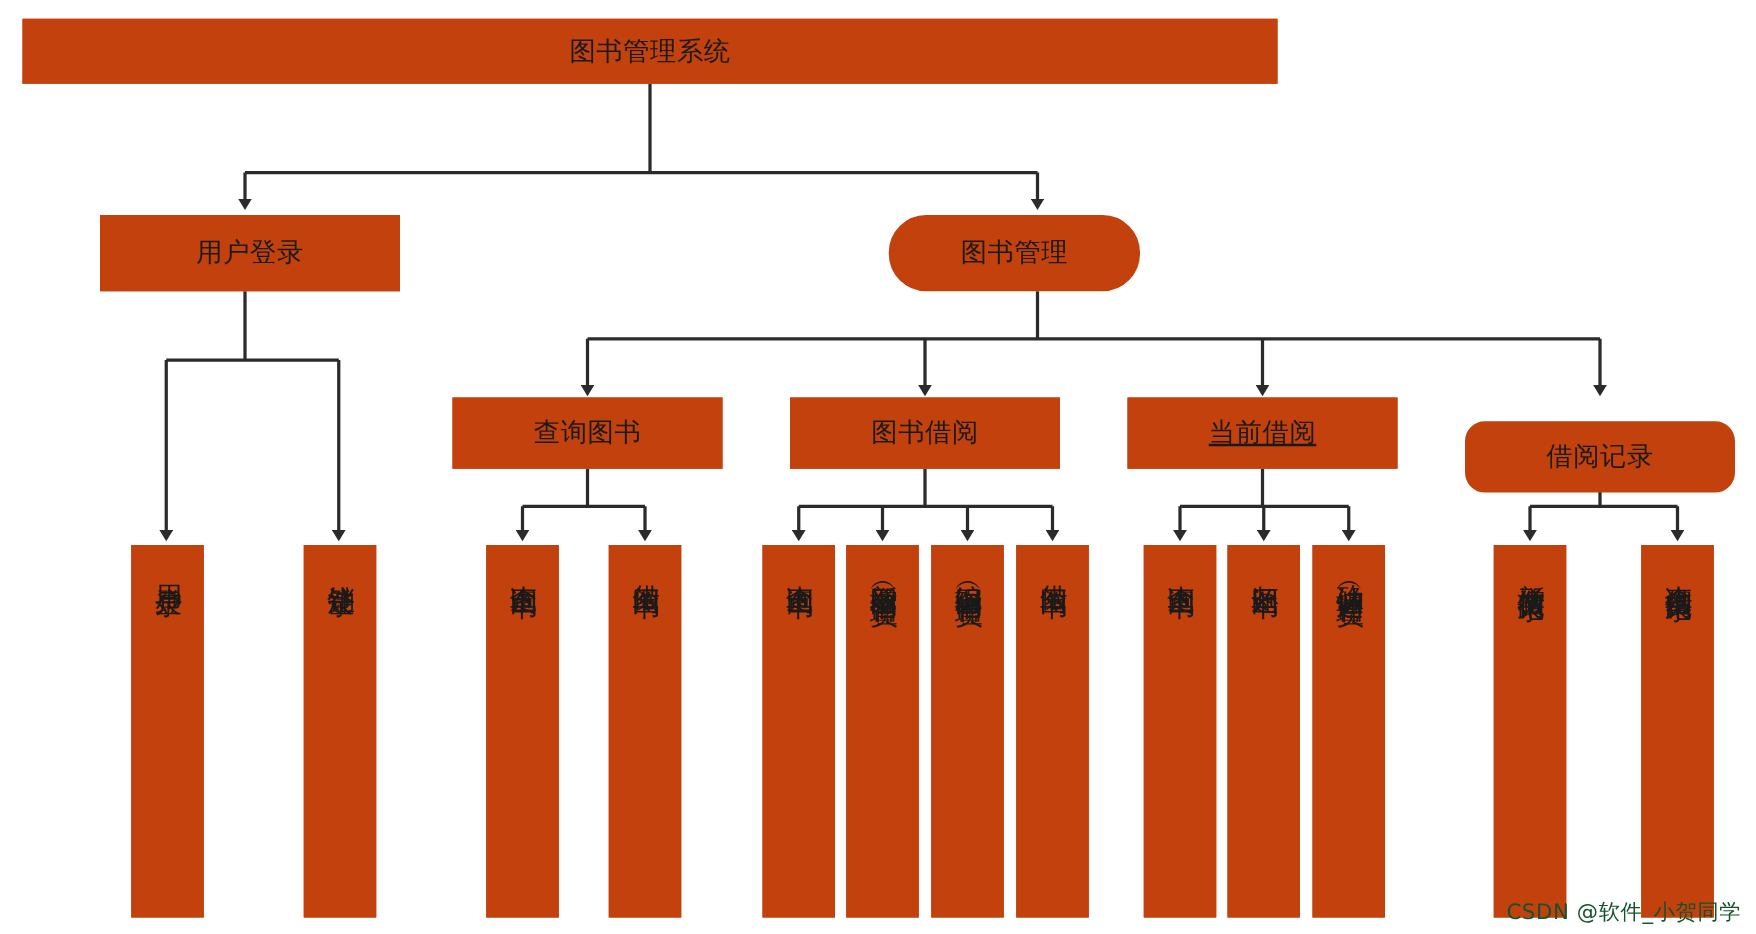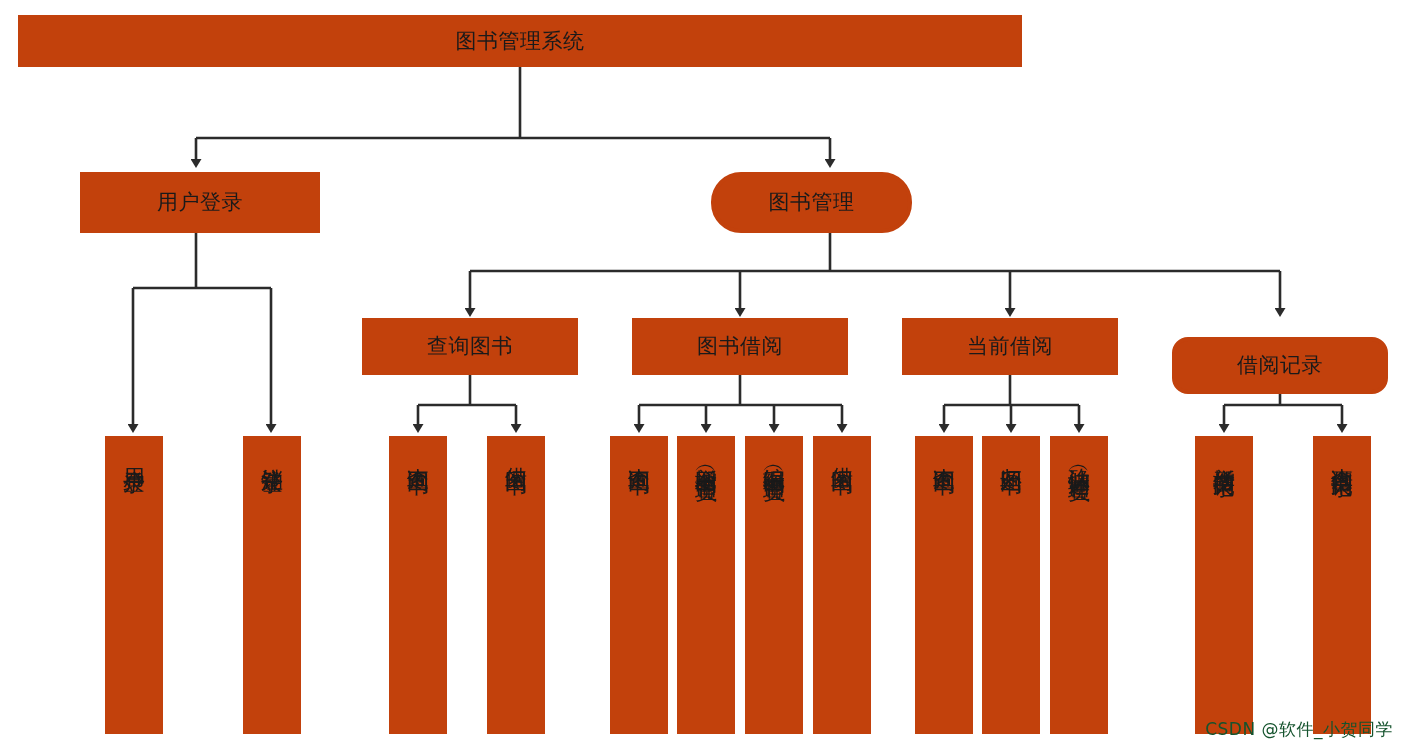--- a/index.html
+++ b/index.html
@@ -136,21 +136,21 @@
   <div class="node" style="left:711px; top:172px; width:201px; height:61px;border-radius:30px;">
     <span class="label">图书管理</span>
   </div>
 
   <div class="node" style="left:362px; top:318px; width:216px; height:57px;">
     <span class="label">查询图书</span>
   </div>
   <div class="node" style="left:632px; top:318px; width:216px; height:57px;font-family:Liberation Serif, serif;">
     <span class="label">图书借阅</span>
   </div>
-  <div class="node" style="left:902px; top:318px; width:216px; height:57px;">
+  <div class="node" style="left:902px; top:318px; width:216px; height:57px;text-decoration:underline;">
     <span class="label">当前借阅</span>
   </div>
   <div class="node" style="left:1172px; top:337px; width:216px; height:57px;border-radius:16px;">
     <span class="label">借阅记录</span>
   </div>
 
   <div class="node vertical" style="left:105px; top:436px; width:58px; height:298px;">
     <span class="label">用户登录</span>
   </div>
   <div class="node vertical" style="left:243px; top:436px; width:58px; height:298px;">

